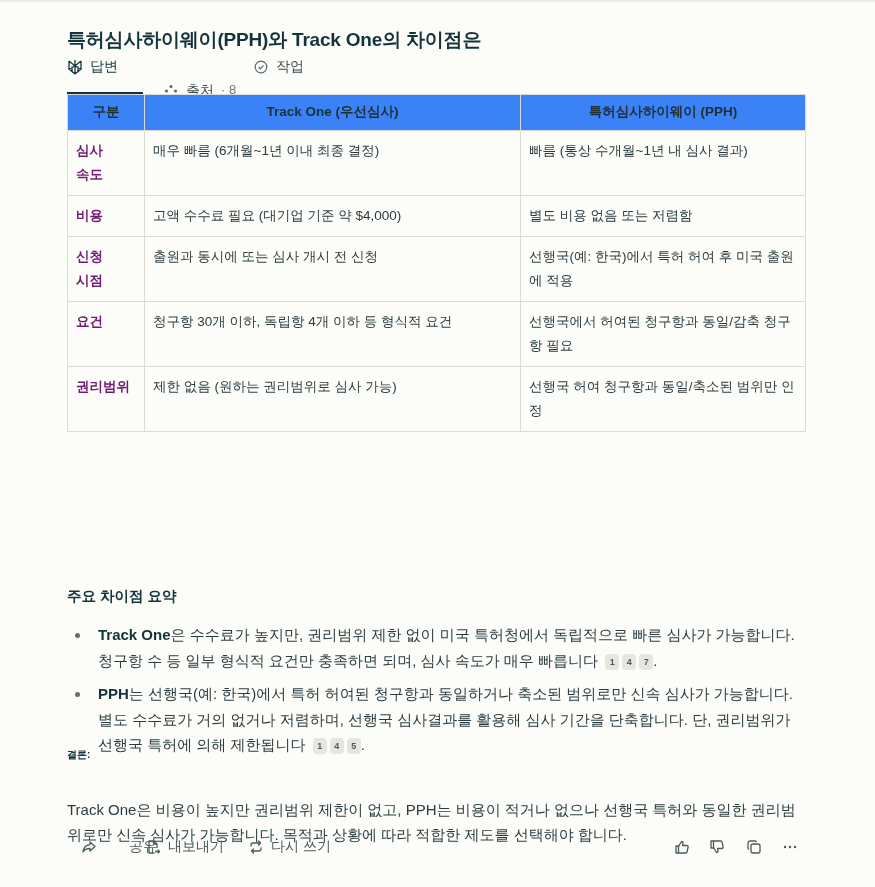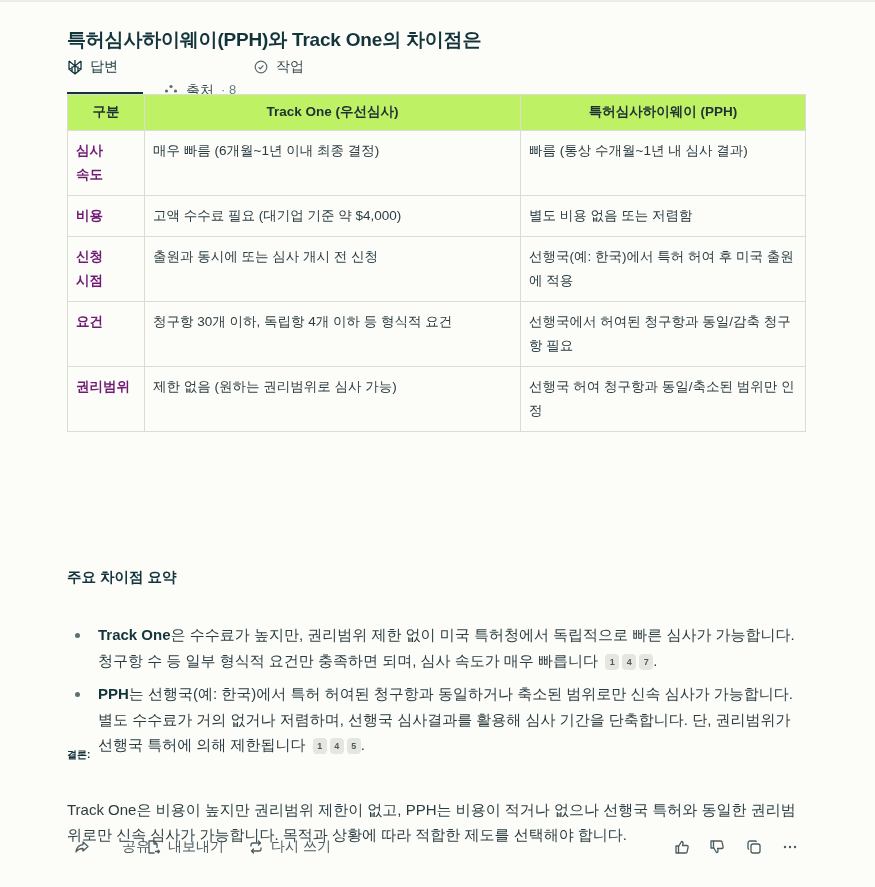--- a/index.html
+++ b/index.html
@@ -15,39 +15,39 @@
   .tab { position: absolute; top: 0; height: 38px; display: flex; align-items: flex-start; gap: 7px; font-size: 14px; color: #3a4b50; cursor: pointer; padding-top: 2px; }
   .tab .ico { width: 16px; height: 16px; display: inline-flex; align-items: center; justify-content: center; margin-top: 1px; }
   .tab-answer { left: 0; color: #13343b; }
   .tab-sources { left: 96px; margin-top: 24px; }
   .tab-tasks { left: 186px; }
   .tab-underline { position: absolute; left: 0; top: 36px; width: 76px; height: 2px; background: #13343b; }
   .tab-count { color: #6b7b80; font-size: 13px; }
 
   table.cmp { position: absolute; top: 94px; left: 0; width: 739px; border-collapse: collapse; font-size: 13.5px; color: #2b3c41; }
   table.cmp th, table.cmp td { border: 1px solid #dcdcd7; vertical-align: top; text-align: left; line-height: 24px; }
-  table.cmp th { background: #bef264; font-weight: 700; text-align: center; height: 36px; padding: 5px 8px; color: #1f3035; font-size: 13.5px; }
+  table.cmp th { background: #3b82f6; font-weight: 700; text-align: center; height: 36px; padding: 5px 8px; color: #1f3035; font-size: 13.5px; }
   table.cmp td { padding: 8px 8px 8px 8px; }
   table.cmp td.rowhead { font-weight: 700; color: #701a75; width: 77px; }
   table.cmp td.c1 { width: 376px; }
 
   .section { position: absolute; left: 0; width: 740px; font-size: 10px; color: #2b3c41; line-height: 25px; }
-  .sum-h { top: 565px; font-weight: 700; color: #13343b; font-size: 14.5px; }
+  .sum-h { top: 584px; font-weight: 700; color: #13343b; font-size: 14.5px; }
   ul.bullets { position: absolute; top: 622px; left: 0; width: 740px; list-style: none; }
   ul.bullets li { position: relative; padding-left: 31px; font-size: 15px; line-height: 25.5px; color: #2b3c41; margin-bottom: 8px; }
   ul.bullets li::before { content: ""; position: absolute; left: 8px; top: 11px; width: 5px; height: 5px; border-radius: 50%; background: #5f6f74; }
   ul.bullets li b { color: #13343b; }
   .cite { display: inline-flex; align-items: center; justify-content: center; min-width: 14px; height: 16px; padding: 0 3px; margin-left: 3px; border-radius: 4px; background: #e6e6e1; font-size: 9px; color: #4a5a5f; vertical-align: 1px; line-height: 16px; font-weight: 700; cursor: pointer; }
   .concl-h { top: 742px; font-weight: 700; color: #13343b; }
   .concl-p { top: 766px; font-size: 15px; line-height: 25px; margin-top: 31px; }
 
   .actions { position: absolute; top: 835px; left: 0; width: 740px; height: 24px; font-size: 14px; color: #4a5a5f; }
   .act { position: absolute; top: 0; display: flex; align-items: center; gap: 7px; cursor: pointer; height: 24px; }
   .act svg { display: block; }
-  .act-share { left: 7px; gap: 32px; }
+  .act-share { left: 14px; gap: 32px; }
   .act-export { left: 78px; }
   .act-rewrite { left: 181px; }
   .act-icon { position: absolute; top: 0; width: 24px; height: 24px; display: flex; align-items: center; justify-content: center; cursor: pointer; }
   .act-like { left: 603px; }
   .act-dislike { left: 638px; }
   .act-copy { left: 675px; }
   .act-more { left: 711px; }
 </style>
 </head>
 <body>

